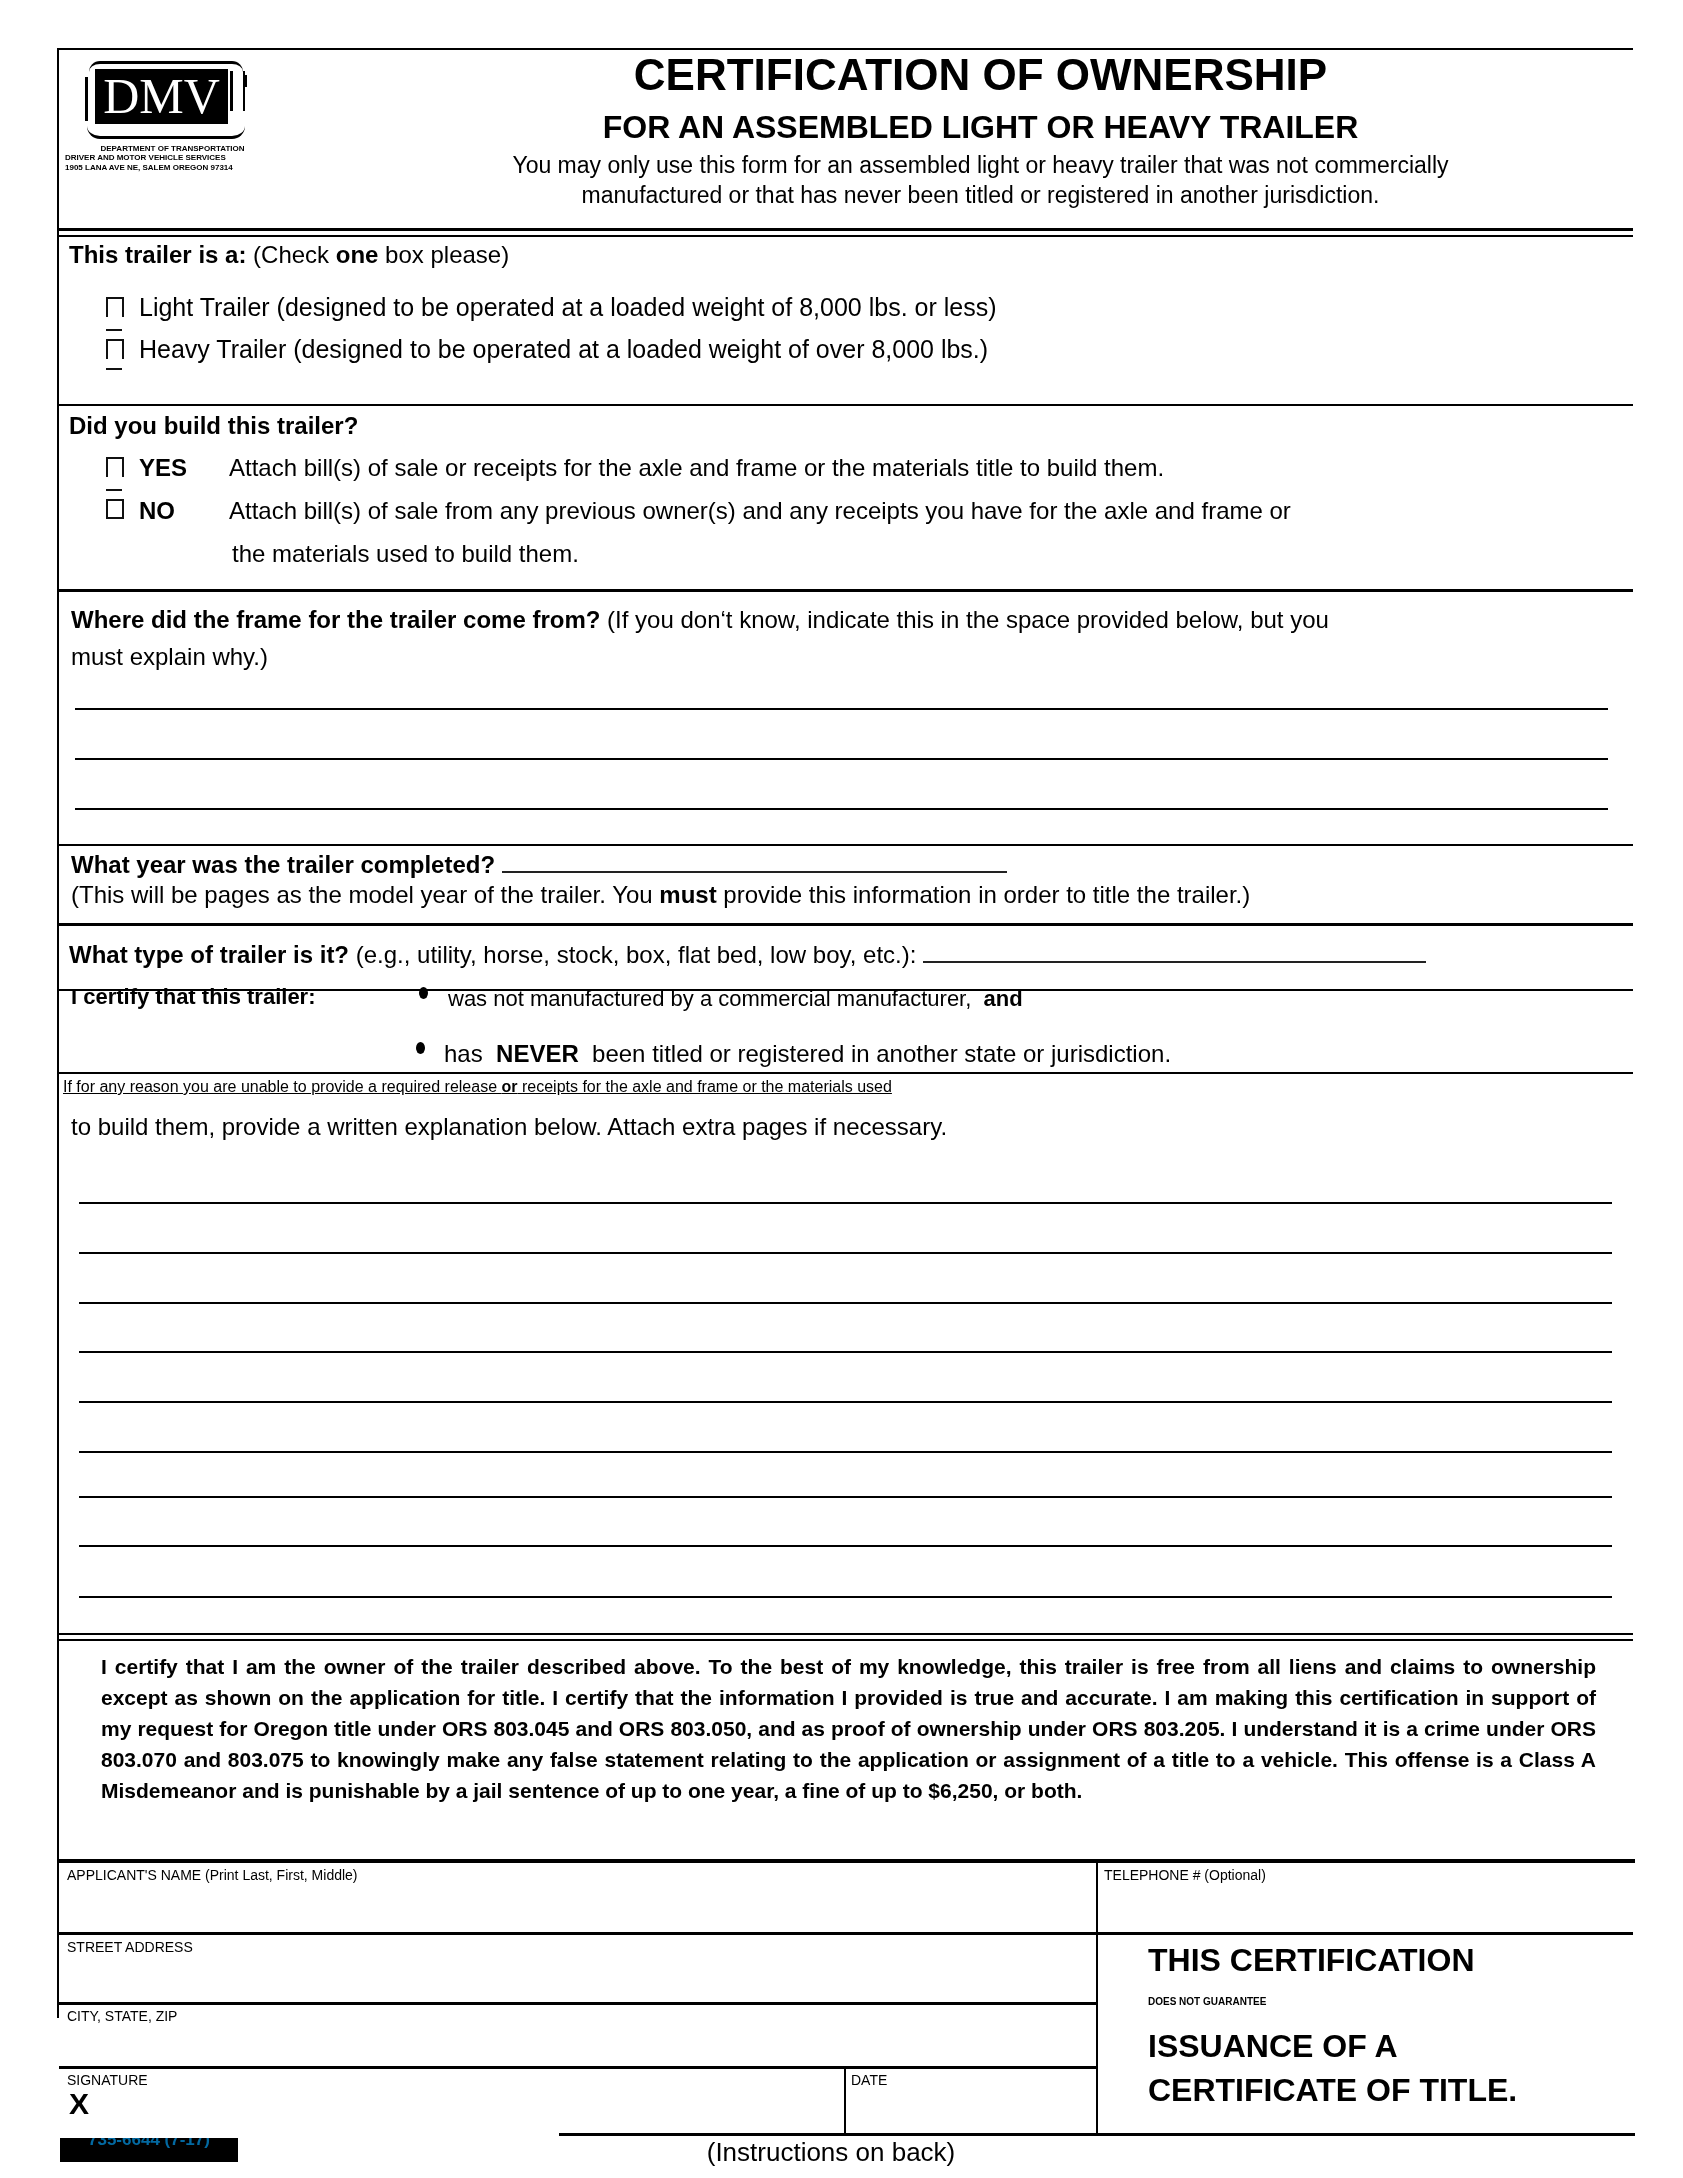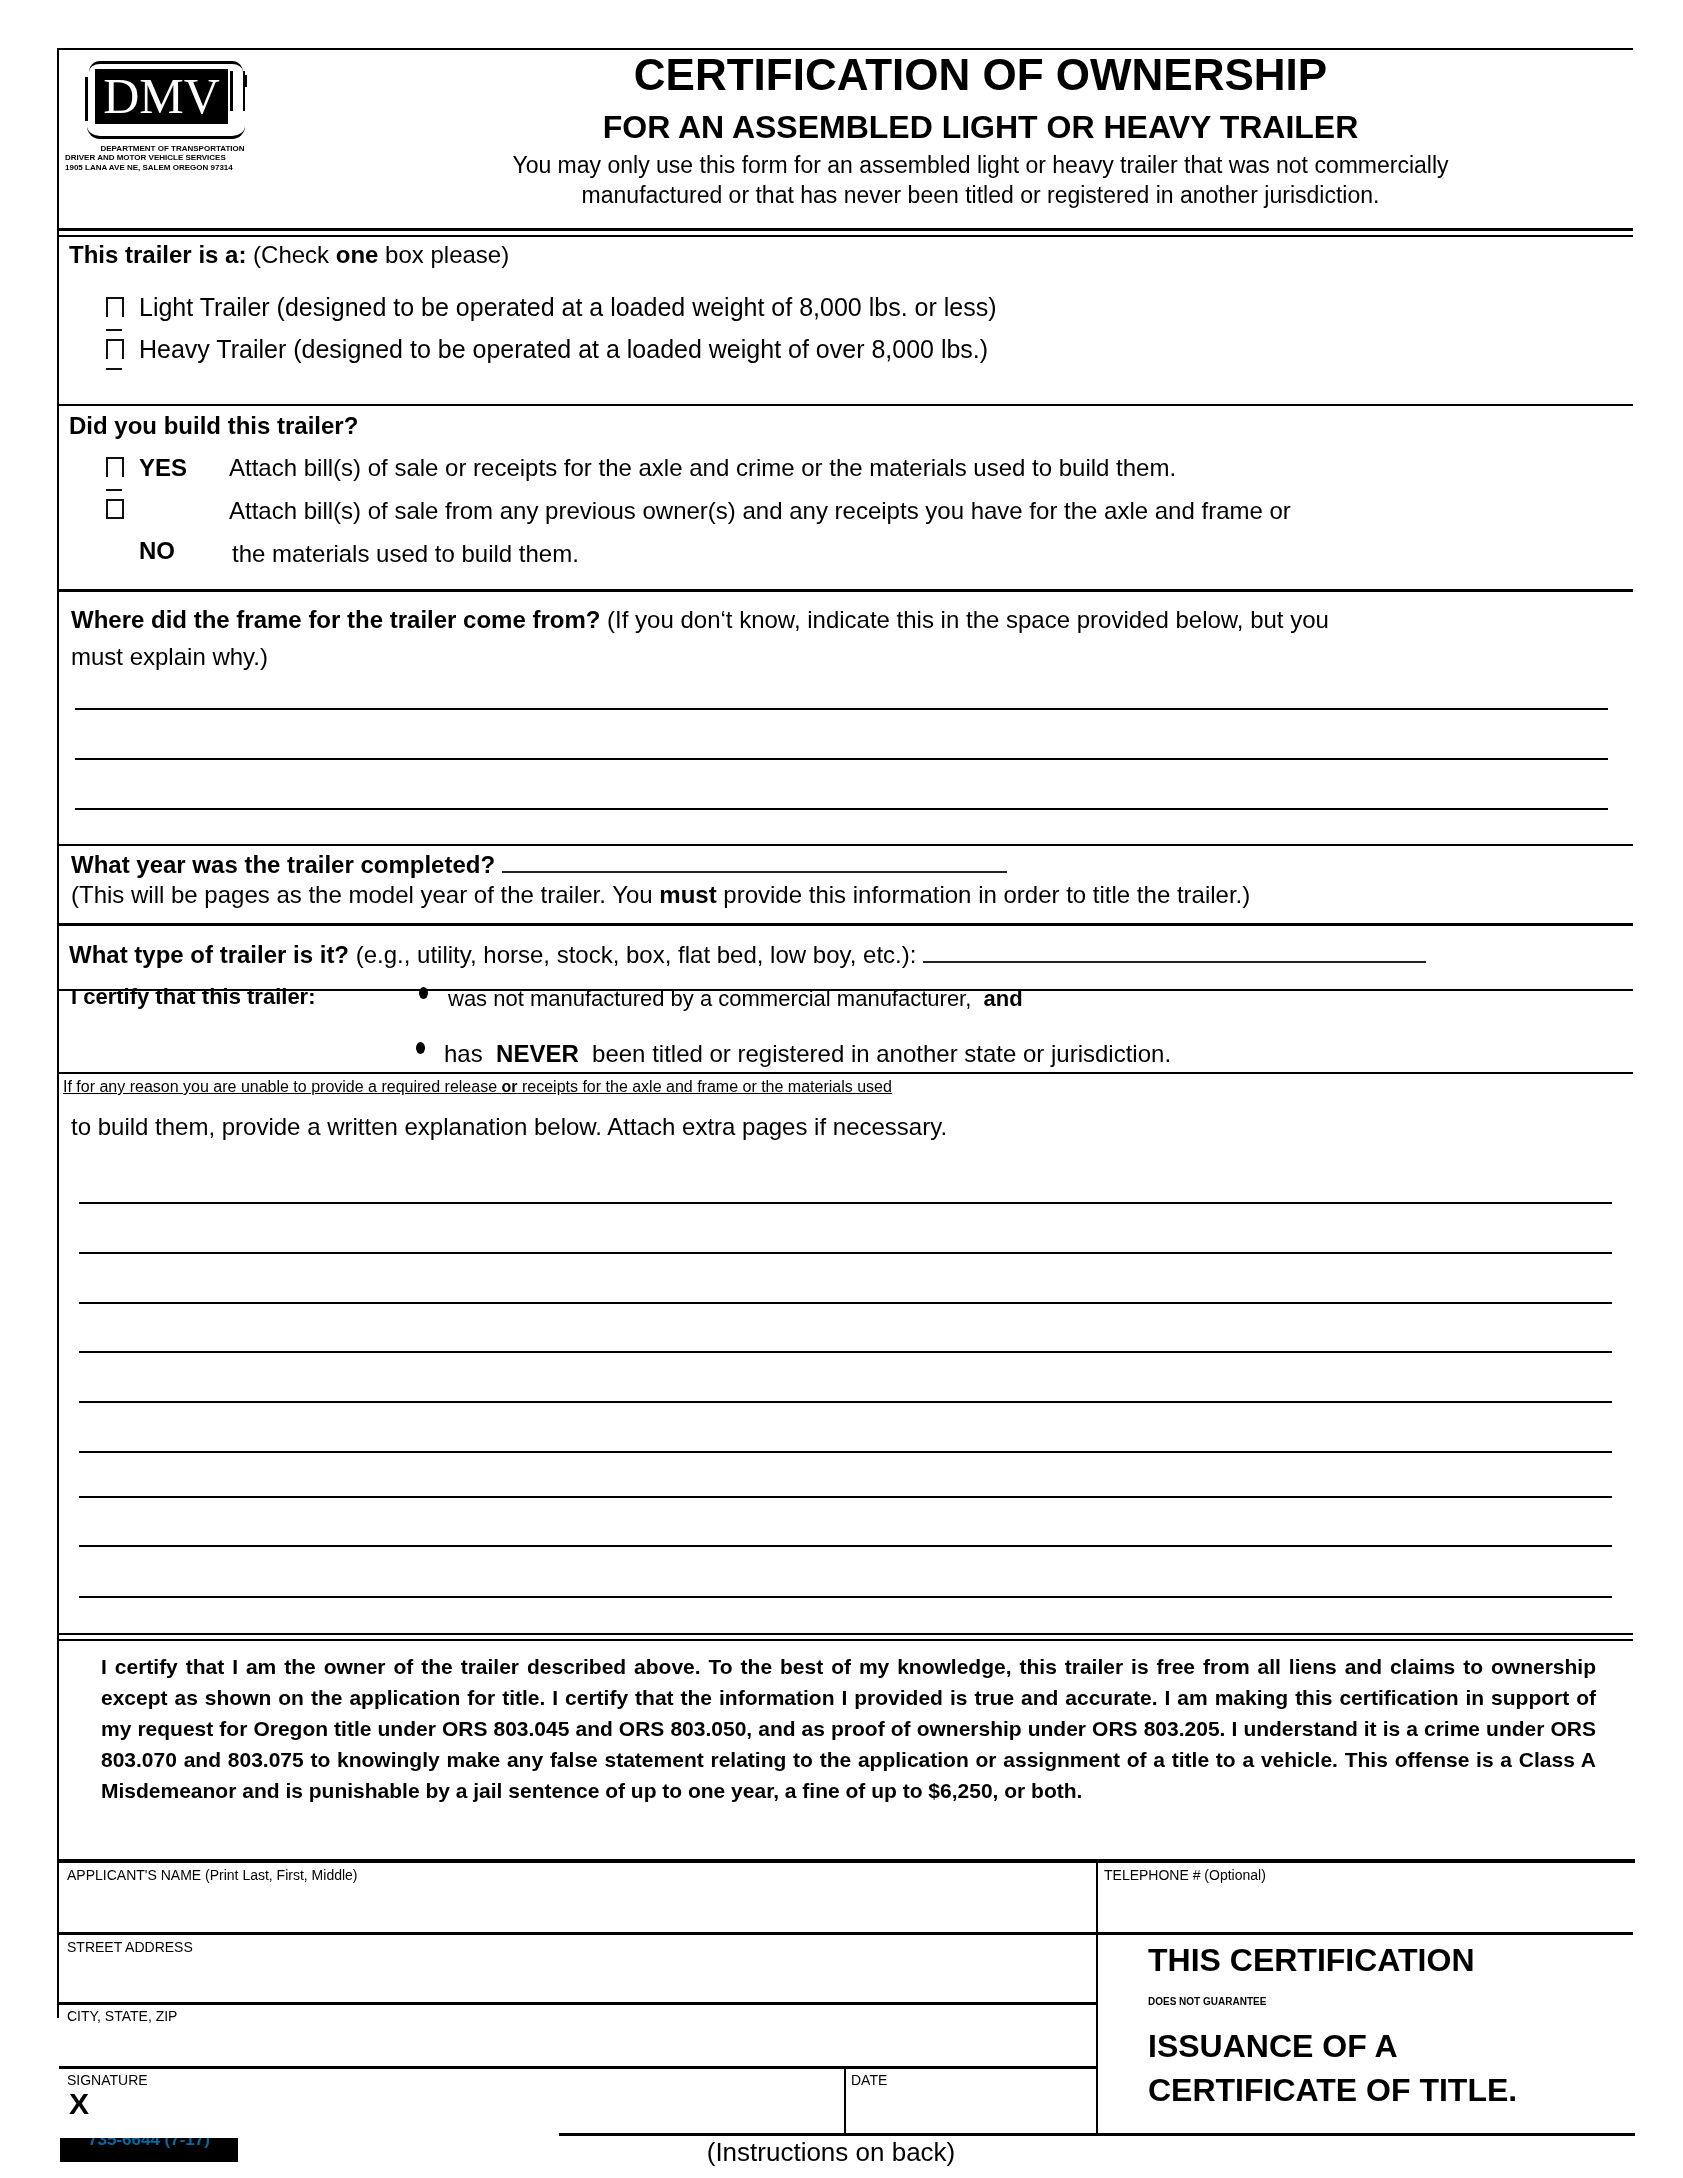--- a/index.html
+++ b/index.html
@@ -52,24 +52,24 @@
 <div class="txt" style="left:139px; top:293px; font-size:25px;">Light Trailer (designed to be operated at a loaded weight of 8,000 lbs. or less)</div>
 <div class="cb" style="left:106px; top:339px;"></div>
 <div class="cb-under" style="left:106px; top:368px;"></div>
 <div class="txt" style="left:139px; top:335px; font-size:25px;">Heavy Trailer (designed to be operated at a loaded weight of over 8,000 lbs.)</div>
 
 <div class="hline" style="left:57px; top:404px; width:1576px; height:1.5px;"></div>
 
 <div class="txt b" style="left:69px; top:412px; font-size:24px;">Did you build this trailer?</div>
 <div class="cb" style="left:106px; top:457px;"></div>
 <div class="txt b" style="left:139px; top:454px; font-size:24px;">YES</div>
-<div class="txt" style="left:229px; top:454px; font-size:24px;">Attach bill(s) of sale or receipts for the axle and crime or the materials used to build them.</div>
+<div class="txt" style="left:229px; top:454px; font-size:24px;">Attach bill(s) of sale or receipts for the axle and frame or the materials title to build them.</div>
 <div class="cb-under" style="left:106px; top:489px;"></div>
 <div class="cb" style="left:106px; top:499px; border-bottom:2px solid #111;"></div>
-<div class="txt b" style="left:139px; top:497px; font-size:24px;margin-top:40px;">NO</div>
+<div class="txt b" style="left:139px; top:497px; font-size:24px;">NO</div>
 <div class="txt" style="left:229px; top:497px; font-size:24px;">Attach bill(s) of sale from any previous owner(s) and any receipts you have for the axle and frame or</div>
 <div class="txt" style="left:232px; top:540px; font-size:24px;">the materials used to build them.</div>
 
 <div class="hline" style="left:57px; top:589px; width:1576px; height:2.5px;"></div>
 
 <div class="txt" style="left:71px; top:606px; font-size:24px;">
   <span class="b">Where did the frame for the trailer come from?</span><span> (If you don‘t know, indicate this in the space provided below, but you</span>
 </div>
 <div class="txt" style="left:71px; top:643px; font-size:24px;">must explain why.)</div>
 <div class="abs" style="left:75px; top:673px; width:1533px; height:139px;"></div>

